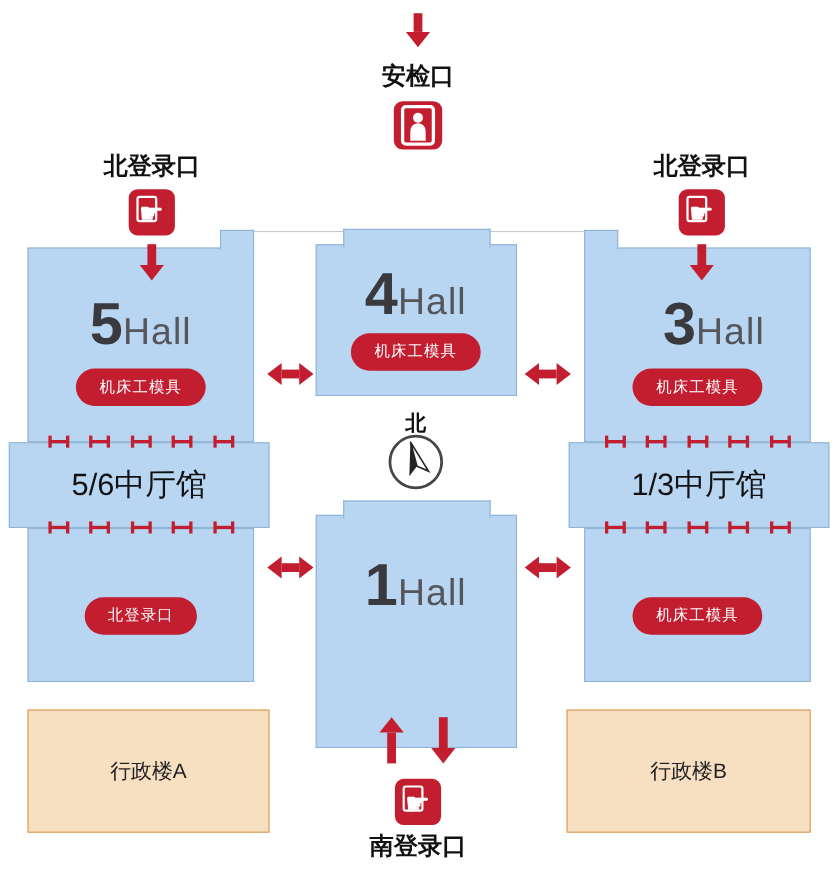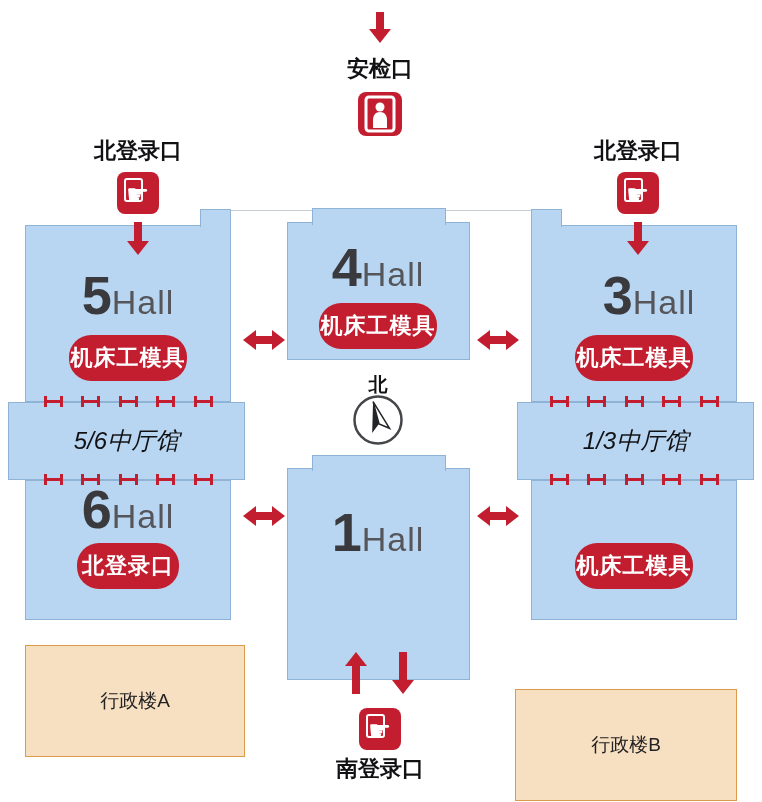--- a/index.html
+++ b/index.html
@@ -12,30 +12,30 @@
   }
   html,body{margin:0;padding:0;background:#fff;}
   .page{
     position:relative;width:762px;height:802px;background:#fff;overflow:hidden;
     font-family:"Liberation Sans","DejaVu Sans",sans-serif;color:var(--ink);
   }
   
   .hall{position:absolute;background:var(--hall-fill);border:1.5px solid var(--hall-border);box-sizing:border-box;z-index:1;}
   .tab{border-bottom:none;z-index:2;}
   .band{display:flex;align-items:center;justify-content:center;}
-  .atrium-label{font-size:24px;color:var(--ink);font-style:italic;}
+  .atrium-label{font-size:28px;color:var(--ink);}
   .thin-line{position:absolute;height:0;border-top:1.5px solid #c7ccd2;z-index:0;}
   .admin{position:absolute;background:var(--admin-fill);border:1.5px solid var(--admin-border);box-sizing:border-box;
          display:flex;align-items:center;justify-content:center;font-size:19px;color:#222;z-index:1;}
   
   .lbl-lg{position:absolute;text-align:center;font-weight:bold;font-size:22px;color:var(--ink);z-index:6;}
   .hall-title{position:absolute;transform:translateX(-50%);line-height:1;white-space:nowrap;z-index:4;}
   .hall-num{font-size:54px;font-weight:bold;color:#3a3a3e;}
   .hall-word{font-size:34px;font-weight:500;color:#55555a;letter-spacing:1px;}
-  .pill{position:absolute;z-index:4;background:var(--red);color:#fff;font-size:22px;font-weight:bold;
+  .pill{position:absolute;z-index:4;background:var(--red);color:#fff;font-size:14px;font-weight:normal;
         text-align:center;padding:8px 0;border-radius:22px;letter-spacing:1px;}
   
   .arrow-v{position:absolute;width:22px;display:flex;flex-direction:column;align-items:center;z-index:5;}
   .arrow-v .shaft{width:8px;background:var(--red);}
   .head-down{width:0;height:0;border-left:11px solid transparent;border-right:11px solid transparent;border-top:14px solid var(--red);}
   .head-up{width:0;height:0;border-left:11px solid transparent;border-right:11px solid transparent;border-bottom:14px solid var(--red);}
   .arrow-h{position:absolute;display:flex;align-items:center;z-index:5;}
   .hshaft{width:16px;height:8px;background:var(--red);}
   .head-left{width:0;height:0;border-top:10px solid transparent;border-bottom:10px solid transparent;border-right:13px solid var(--red);}
   .head-right{width:0;height:0;border-top:10px solid transparent;border-bottom:10px solid transparent;border-left:13px solid var(--red);}
@@ -107,21 +107,20 @@
     <span class="door"></span>
       <span class="door"></span>
       <span class="door"></span>
       <span class="door"></span>
       <span class="door"></span>
   </div>
 
   <div class="hall-title" style="left:128px;top:268px;"><span class="hall-num">5</span><span class="hall-word">Hall</span></div>
   <div class="hall-title" style="left:378px;top:240px;"><span class="hall-num">4</span><span class="hall-word">Hall</span></div>
   <div class="hall-title" style="left:649px;top:268px;"><span class="hall-num">3</span><span class="hall-word">Hall</span></div>
-  <div class="hall-title" style="left:128px;top:482px;"><span class="hall-num">6</span><span class="hall-word">Hall</span></div>
   <div class="hall-title" style="left:378px;top:505px;"><span class="hall-num">1</span><span class="hall-word">Hall</span></div>
 
   <div class="pill" style="left:69px;top:335px;width:118px;">机床工模具</div>
   <div class="pill" style="left:319px;top:303px;width:118px;">机床工模具</div>
   <div class="pill" style="left:575px;top:335px;width:118px;">机床工模具</div>
   <div class="pill" style="left:77px;top:543px;width:102px;">北登录口</div>
   <div class="pill" style="left:575px;top:543px;width:118px;">机床工模具</div>
 
   <div class="arrow-h" style="left:243px;top:330px;">
       <div class="head-left"></div>
@@ -182,21 +181,21 @@
     <span class="hand">☛</span>
   </div>
   <div class="arrow-v" style="left:627px;top:222px;">
       <div class="shaft" style="height:19px;"></div>
       <div class="head-down"></div>
     </div>
 
   <div class="admin" style="left:25px;top:645px;width:220px;height:112px;">
     <span>行政楼A</span>
   </div>
-  <div class="admin" style="left:515px;top:645px;width:222px;height:112px;margin-top:44px;">
+  <div class="admin" style="left:515px;top:645px;width:222px;height:112px;">
     <span>行政楼B</span>
   </div>
 
   <div class="arrow-v" style="left:345px;top:652px;">
       <div class="head-up"></div>
       <div class="shaft" style="height:28px;"></div>
     </div>
   <div class="arrow-v" style="left:392px;top:652px;">
       <div class="shaft" style="height:28px;"></div>
       <div class="head-down"></div>

